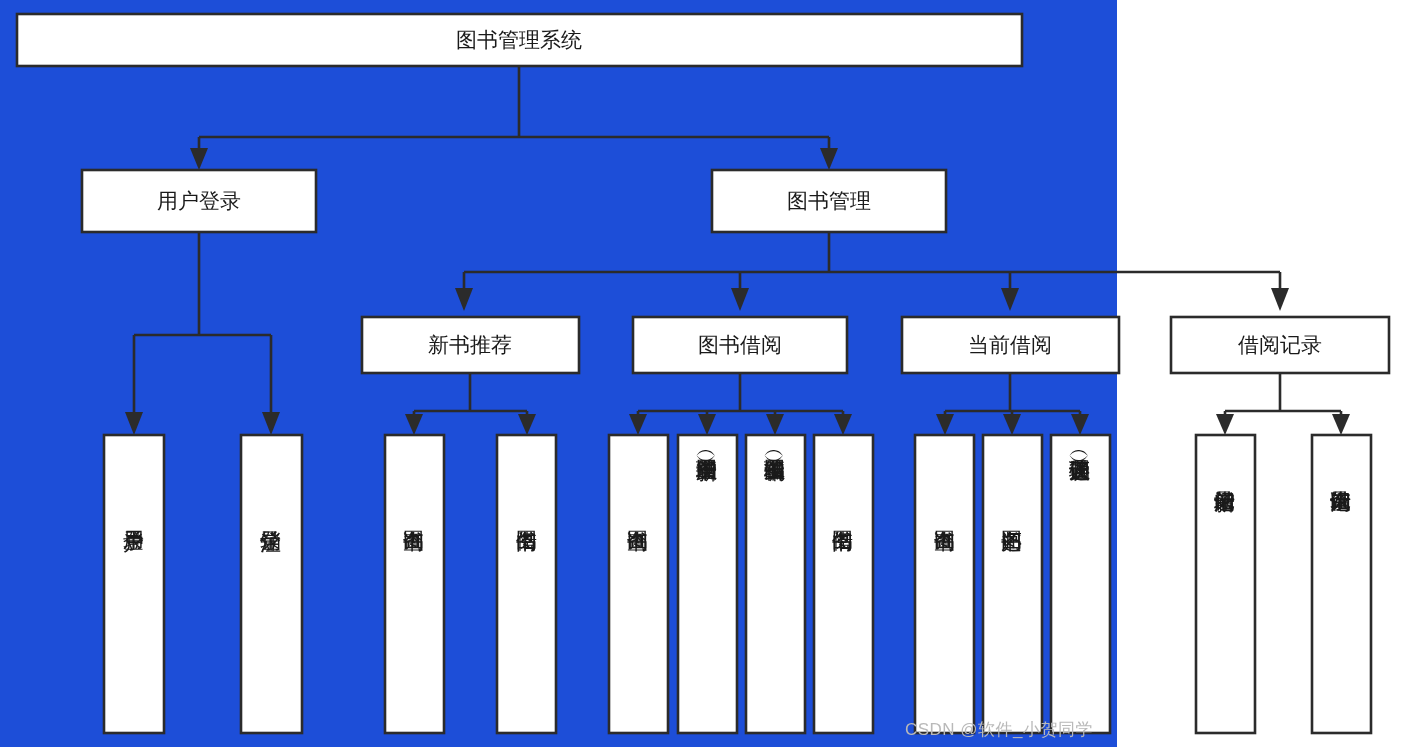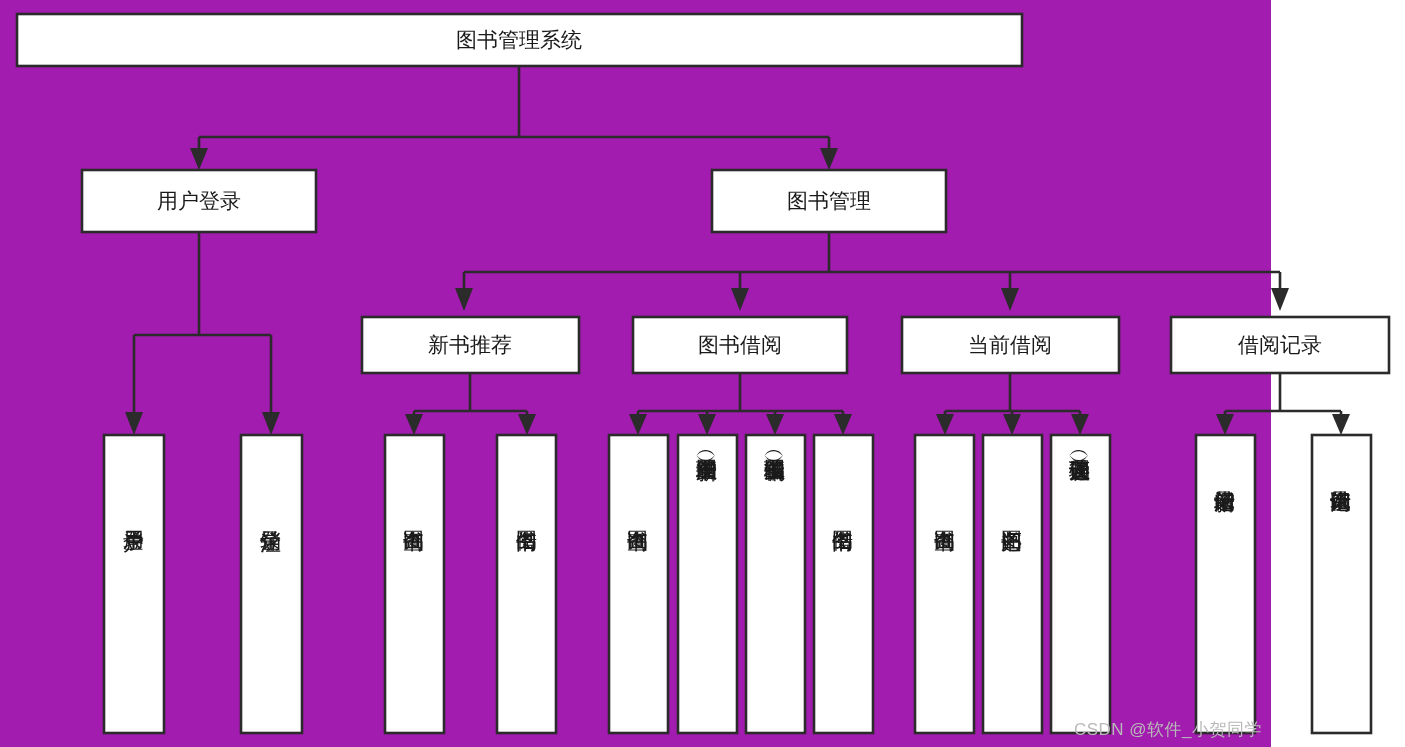--- a/index.html
+++ b/index.html
@@ -8,23 +8,23 @@
     background: #ffffff;
   }
   body {
     width: 1405px;
     height: 747px;
     font-family: "Liberation Sans", "DejaVu Sans", sans-serif;
     overflow: hidden;
   }
   #diagram-root {
     position: relative;
-    width: 1271px;
+    width: 1117px;
     height: 747px;
-    background: #a21caf;
+    background: #1d4ed8;
   }
   svg.flow {
     position: absolute;
     left: 0;
     top: 0;
     width: 1405px;
     height: 747px;
     display: block;
   }
   .node-rect {
@@ -52,21 +52,21 @@
   .node-label-v {
     font-family: "Liberation Sans", "DejaVu Sans", sans-serif;
     font-size: 21px;
     fill: #1a1a1a;
     writing-mode: vertical-rl;
     text-orientation: upright;
     text-anchor: middle;
   }
   .watermark {
     position: absolute;
-    right: 9px;
+    right: 24px;
     bottom: 6px;
     font-family: "Liberation Sans", "DejaVu Sans", sans-serif;
     font-size: 17px;
     color: #b9b9b9;
     letter-spacing: 0.5px;
     white-space: nowrap;
     pointer-events: none;
   }
 </style>
 </head>

